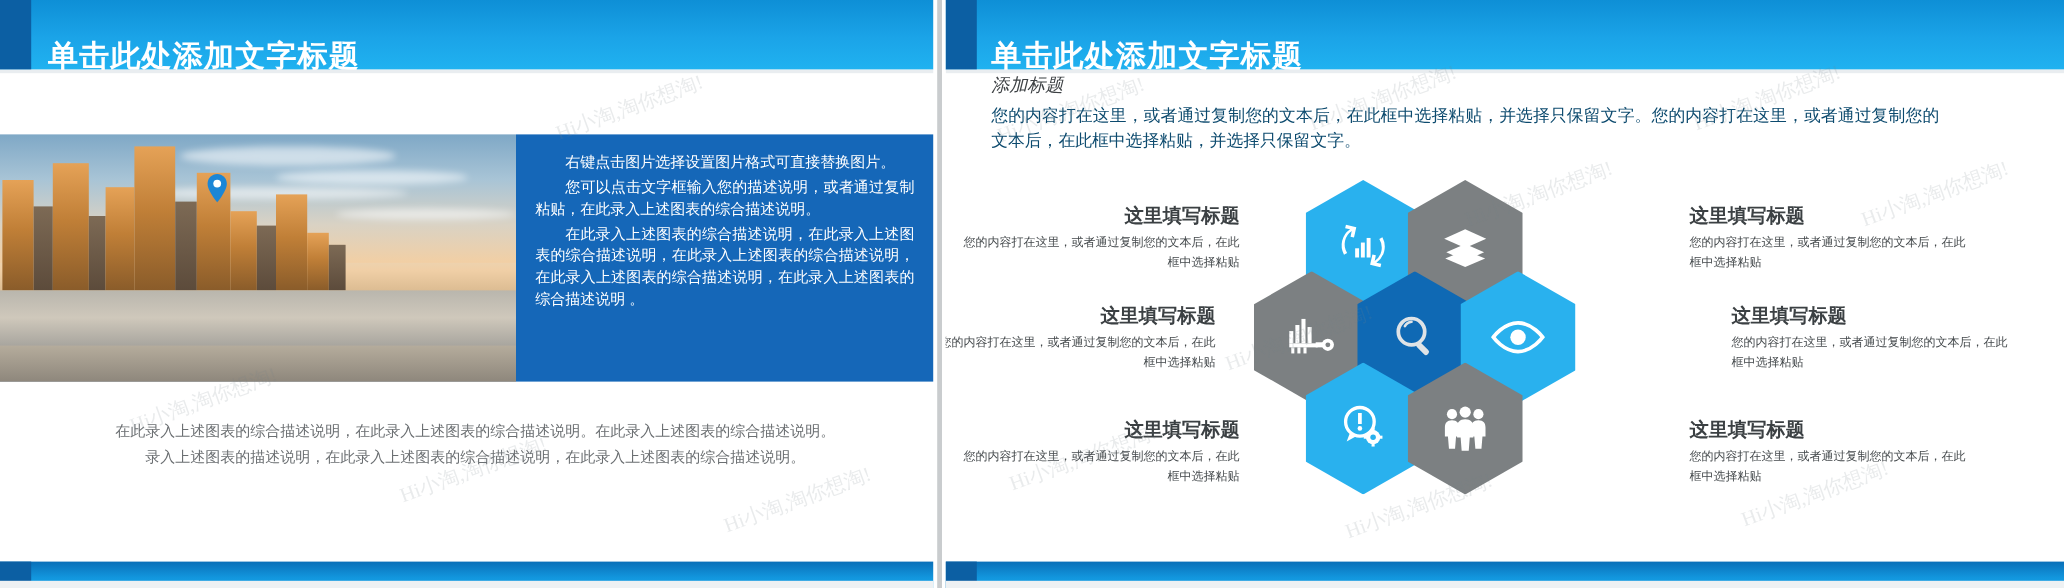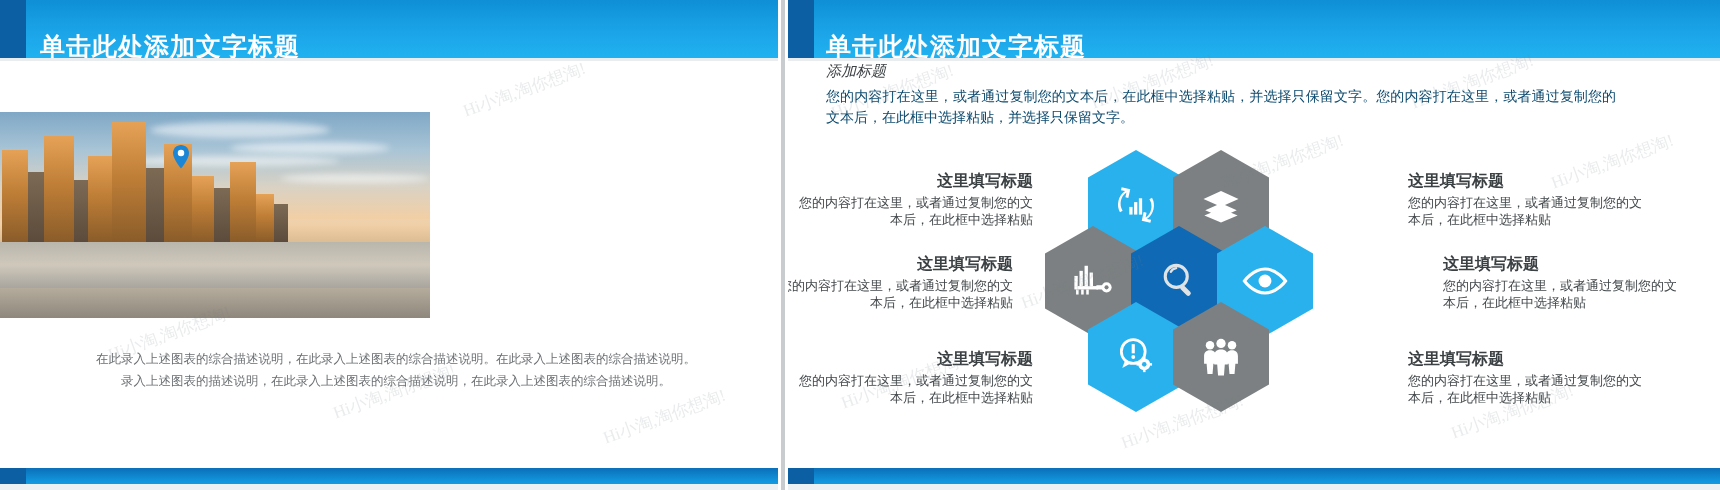--- a/index.html
+++ b/index.html
@@ -76,21 +76,21 @@
   .r-head .t{font-size:15px;color:#3e4245;margin-bottom:5px;font-style:italic;}
   .r-head .b{font-size:14px;line-height:21px;color:#0c4a6e;text-align:justify;}
 
   .hexwrap{position:absolute;left:1055px;top:150px;width:300px;height:262px;}
   .hex{position:absolute;width:96px;height:110px;
     clip-path:polygon(50% 0%,100% 25%,100% 75%,50% 100%,0% 75%,0% 25%);
     display:flex;align-items:center;justify-content:center;}
   .hex svg{display:block;}
   .lbl{position:absolute;width:235px;}
   .lbl .h{font-size:16px;font-weight:bold;color:#3b4043;margin-bottom:4px;line-height:18px;}
-  .lbl .d{font-size:13px;line-height:17px;color:#43484b;}
+  .lbl .d{font-size:10px;line-height:17px;color:#43484b;}
   .lbl.right{text-align:left;}
   .lbl.left{text-align:right;}
 
   
   .wm{position:absolute;color:rgba(120,128,134,.16);font-size:17px;
     transform:rotate(-20deg);white-space:nowrap;pointer-events:none;font-family:"Liberation Serif",serif;}
 </style>
 </head>
 <body>
 
@@ -127,20 +127,25 @@
 
       <div class="sea"></div>
       <div class="beach"></div>
 
       <svg class="pin" viewBox="0 0 24 24">
         <path d="M12 1C7.9 1 4.6 4.3 4.6 8.4c0 5.6 7.4 14.3 7.4 14.3s7.4-8.7 7.4-14.3C19.4 4.3 16.1 1 12 1z" fill="#1b86d6"></path>
         <circle cx="12" cy="8.3" r="3" fill="#ffffff"></circle>
       </svg>
     </div>
 
+    <div class="bluebox">
+      <p class="first">右键点击图片选择设置图片格式可直接替换图片。</p>
+      <p>您可以点击文字框输入您的描述说明，或者通过复制粘贴，在此录入上述图表的综合描述说明。</p>
+      <p>在此录入上述图表的综合描述说明，在此录入上述图表的综合描述说明，在此录入上述图表的综合描述说明，在此录入上述图表的综合描述说明，在此录入上述图表的综合描述说明 。</p>
+    </div>
 
     <div class="caption">
       <p>在此录入上述图表的综合描述说明，在此录入上述图表的综合描述说明。在此录入上述图表的综合描述说明。</p>
       <p>录入上述图表的描述说明，在此录入上述图表的综合描述说明，在此录入上述图表的综合描述说明。</p>
     </div>
 
     <div class="footer">
       <div class="footer-accent"></div>
     </div>
     <div class="footer-strip"></div>

